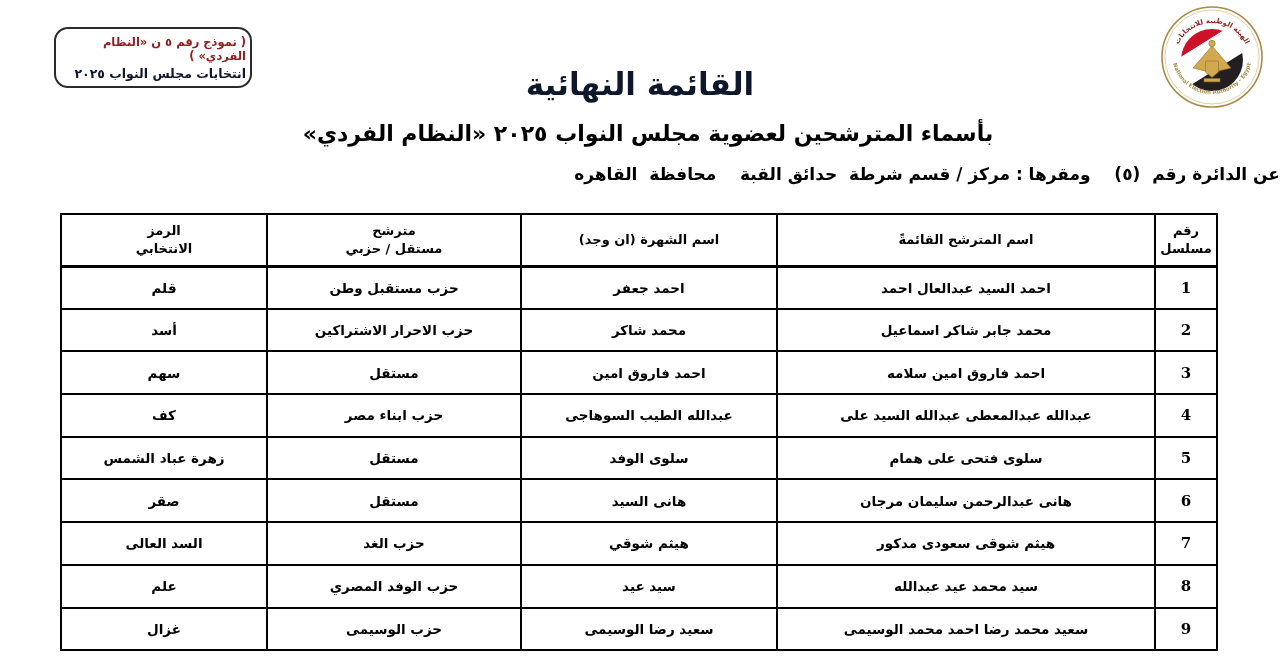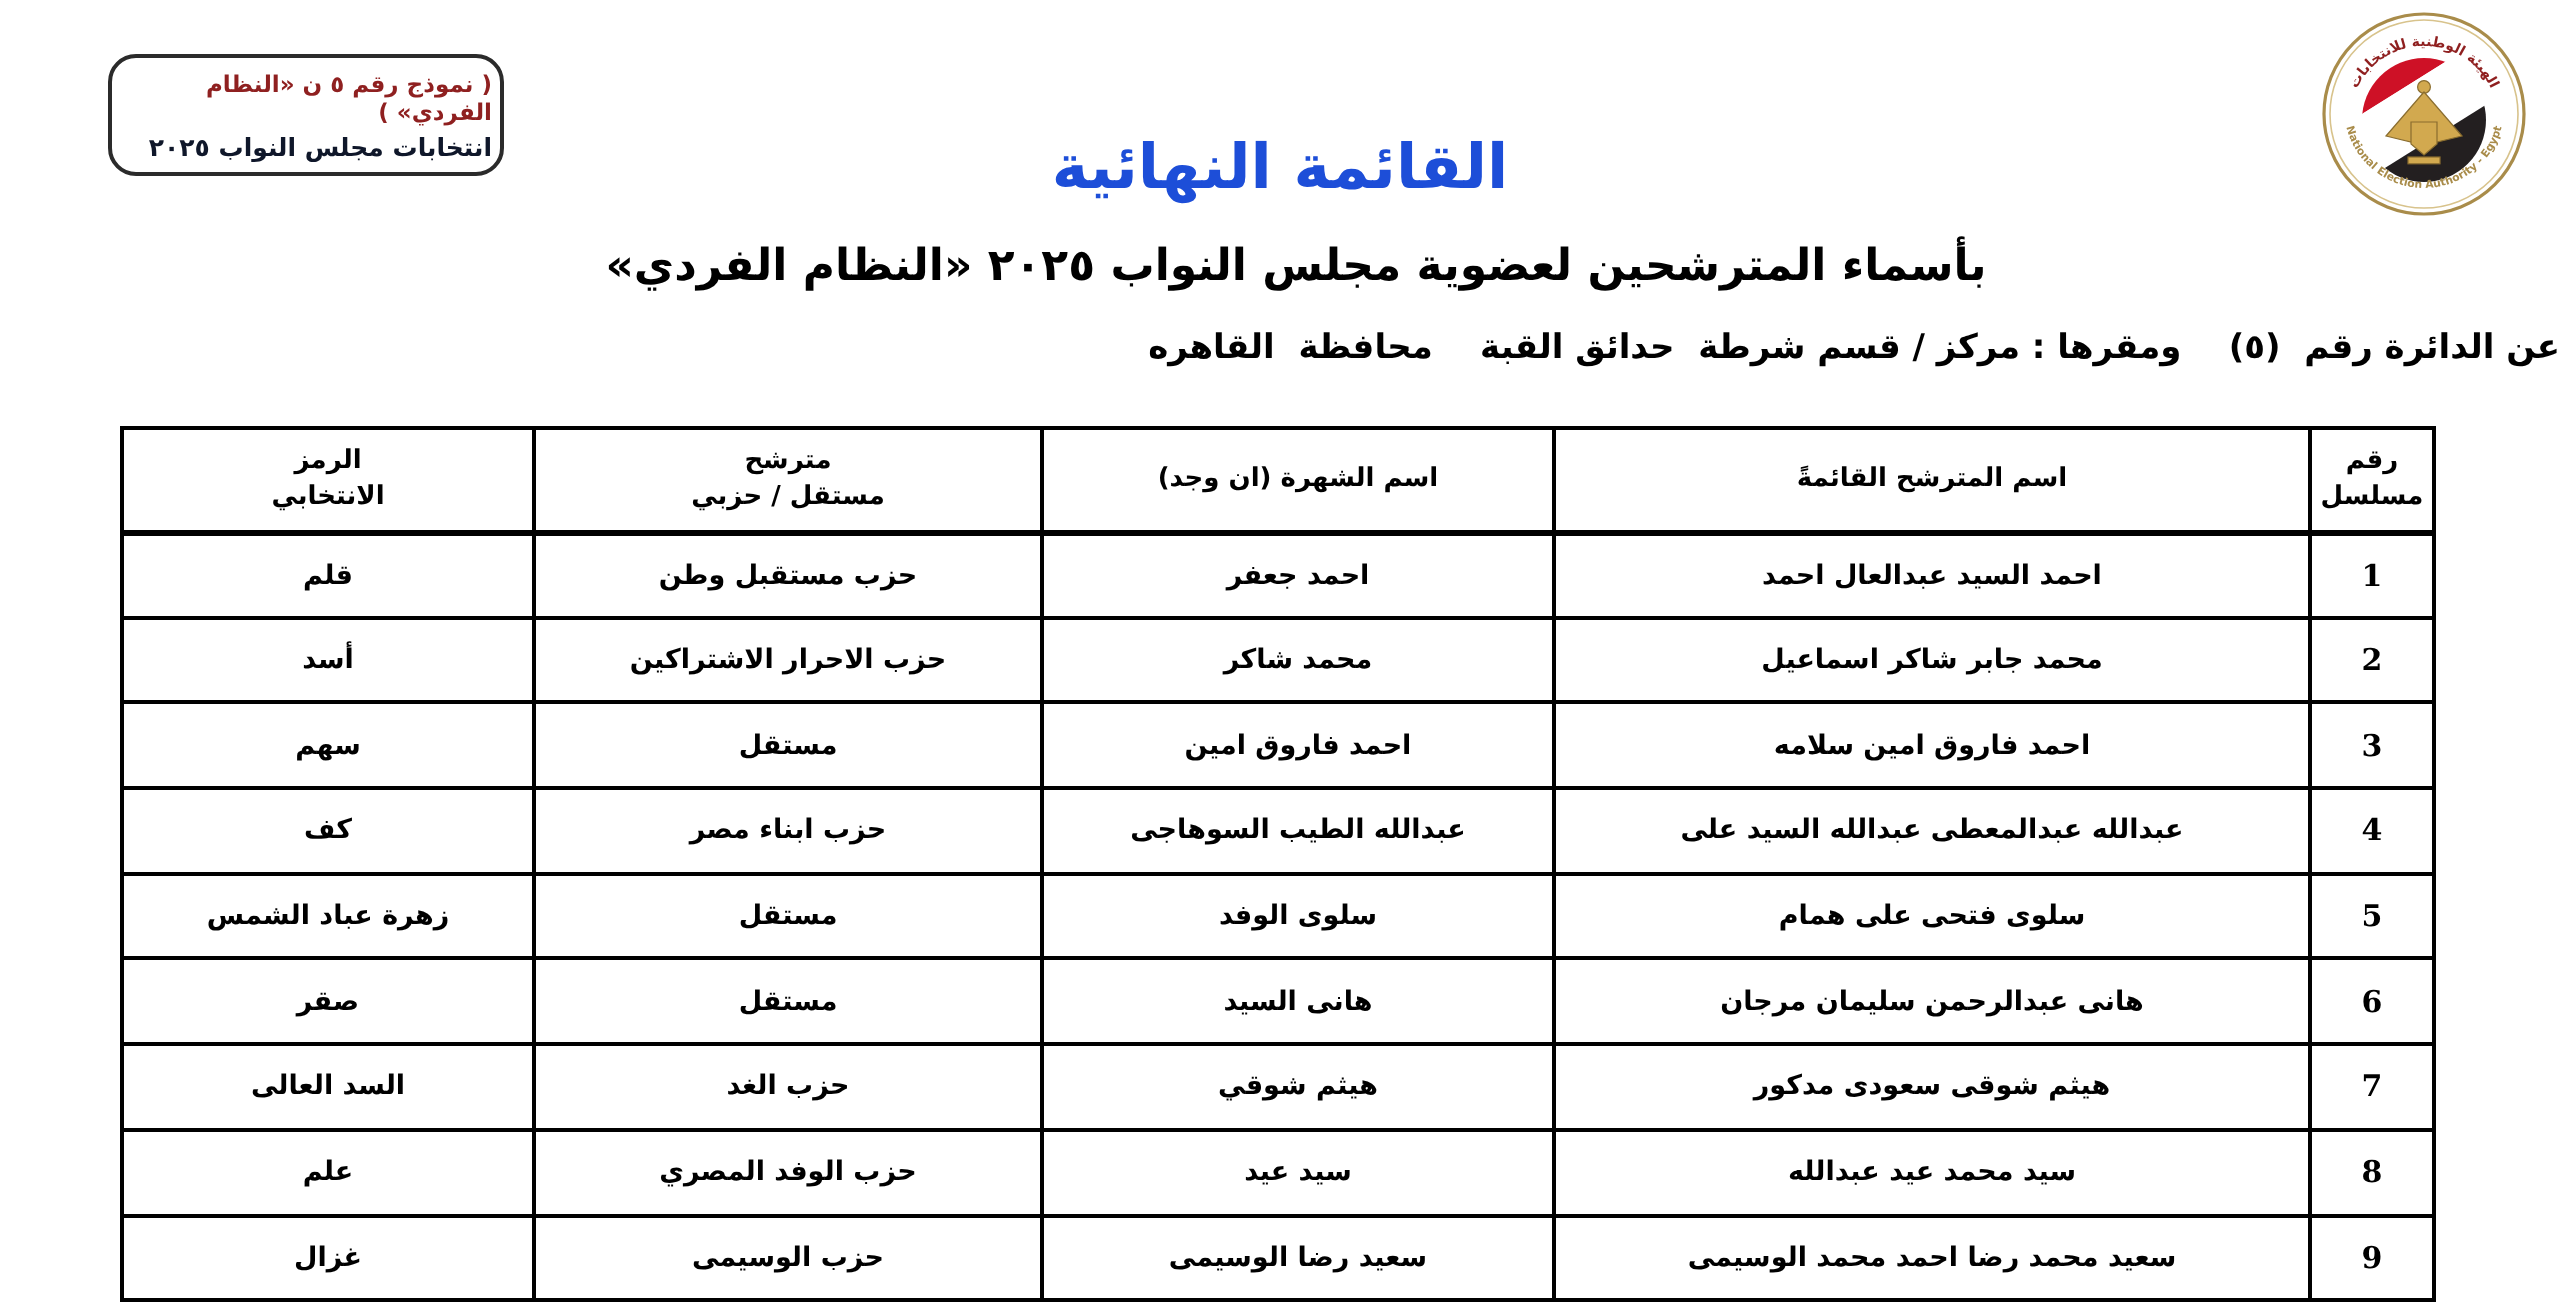--- a/index.html
+++ b/index.html
@@ -9,21 +9,21 @@
   }
   .form-box{
     position:absolute;left:25px;top:27px;width:186px;padding:6px 4px 5px;
     border:2px solid #2b2b2b;border-radius:14px;text-align:right;direction:rtl;background:#fff;margin-left:29px;
   }
   .form-box .l1{font-size:11.5px;font-weight:bold;color:#8f2020;}
   .form-box .l2{font-size:12.5px;font-weight:bold;color:#0f172a;margin-top:3px;}
   .logo{position:absolute;top:5px;right:16px;width:104px;height:104px;}
   .title{
     position:absolute;top:66px;left:0;right:0;margin:0;text-align:center;
-    font-size:31px;font-weight:bold;color:#1d4ed8;direction:rtl;
+    font-size:31px;font-weight:bold;color:#0f172a;direction:rtl;
   }
   .subtitle{
     position:absolute;top:121px;left:0;right:0;text-align:center;
     font-size:22px;font-weight:bold;direction:rtl;margin-left:16px;
   }
   .district{
     position:absolute;top:164px;left:0;right:0;text-align:right;
     font-size:17px;font-weight:bold;direction:rtl;white-space:pre;
   }
   table.cands{

